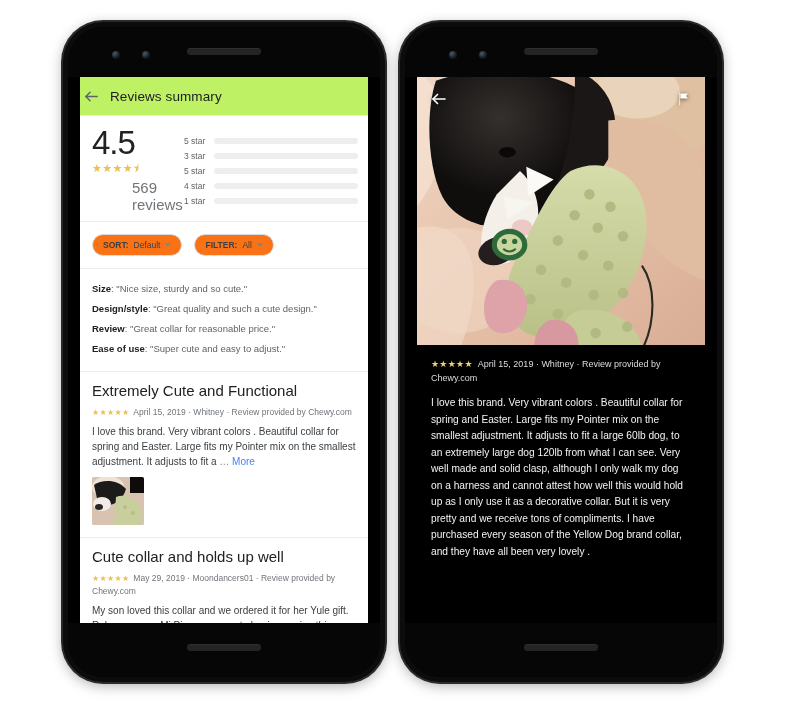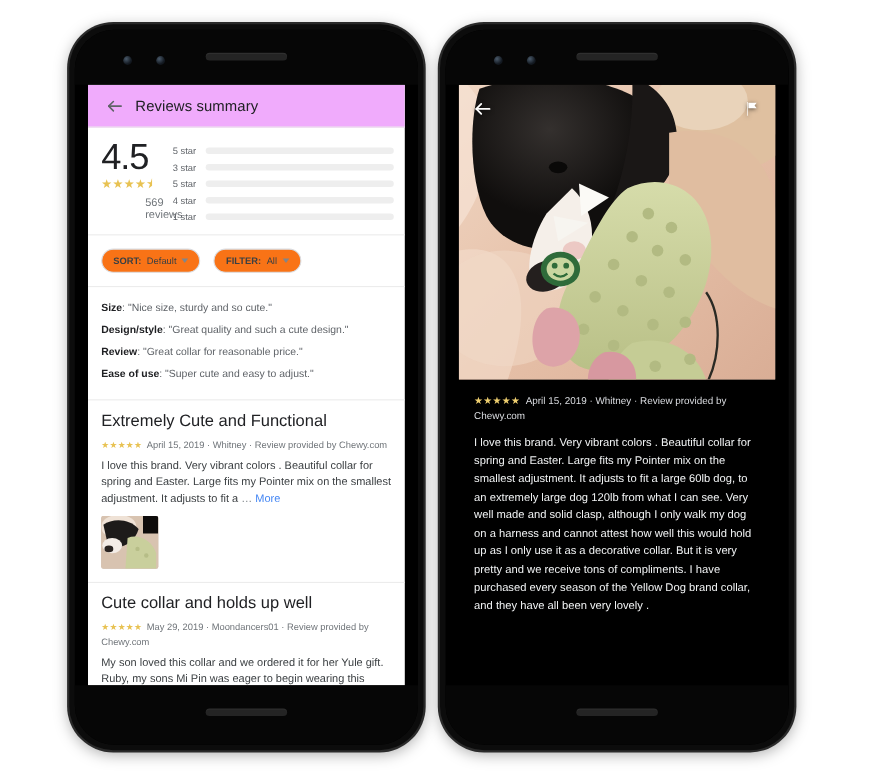--- a/index.html
+++ b/index.html
@@ -78,41 +78,42 @@
     overflow: hidden;
     background: #fff;
   }
   .screen.dark { background: #000; }
 
   
   .appbar {
     display: flex;
     align-items: center;
     height: 38px;
-    padding: 0 13px;
-    background: #f0abfc;
+    padding: 0 0;
+    background: #bef264;
     border-bottom: 1px solid #ececec;
   }
   .back-arrow {
     width: 22px; height: 22px;
     display: flex; align-items: center; justify-content: center;
     color: #5f6368;
     flex: none;
     margin-right: 8px;
   }
   .appbar-title {
     font-size: 13.5px;
     color: #202124;
     letter-spacing: .1px;
   }
 
   .summary {
     display: flex;
     padding: 10px 10px 8px 12px;
-    gap: 1px;
+    gap: 28px;
+    align-items: center;
   }
   .score-col {
     width: 64px;
     flex: none;
     text-align: left;
   }
   .score-num {
     font-size: 33px;
     line-height: 34px;
     color: #202124;
@@ -120,21 +121,21 @@
     letter-spacing: -1px;
   }
   .score-stars {
     font-size: 11px;
     color: #e8c252;
     letter-spacing: .4px;
     margin-top: 2px;
     line-height: 12px;
   }
   .score-count {
-    font-size: 10px;
+    font-size: 15px;
     color: #70757a;
     margin-top: 5px;
     padding-left: 40px;
   }
 
   .bars-col {
     flex: 1;
     padding-top: 4px;
   }
   .bar-row {

